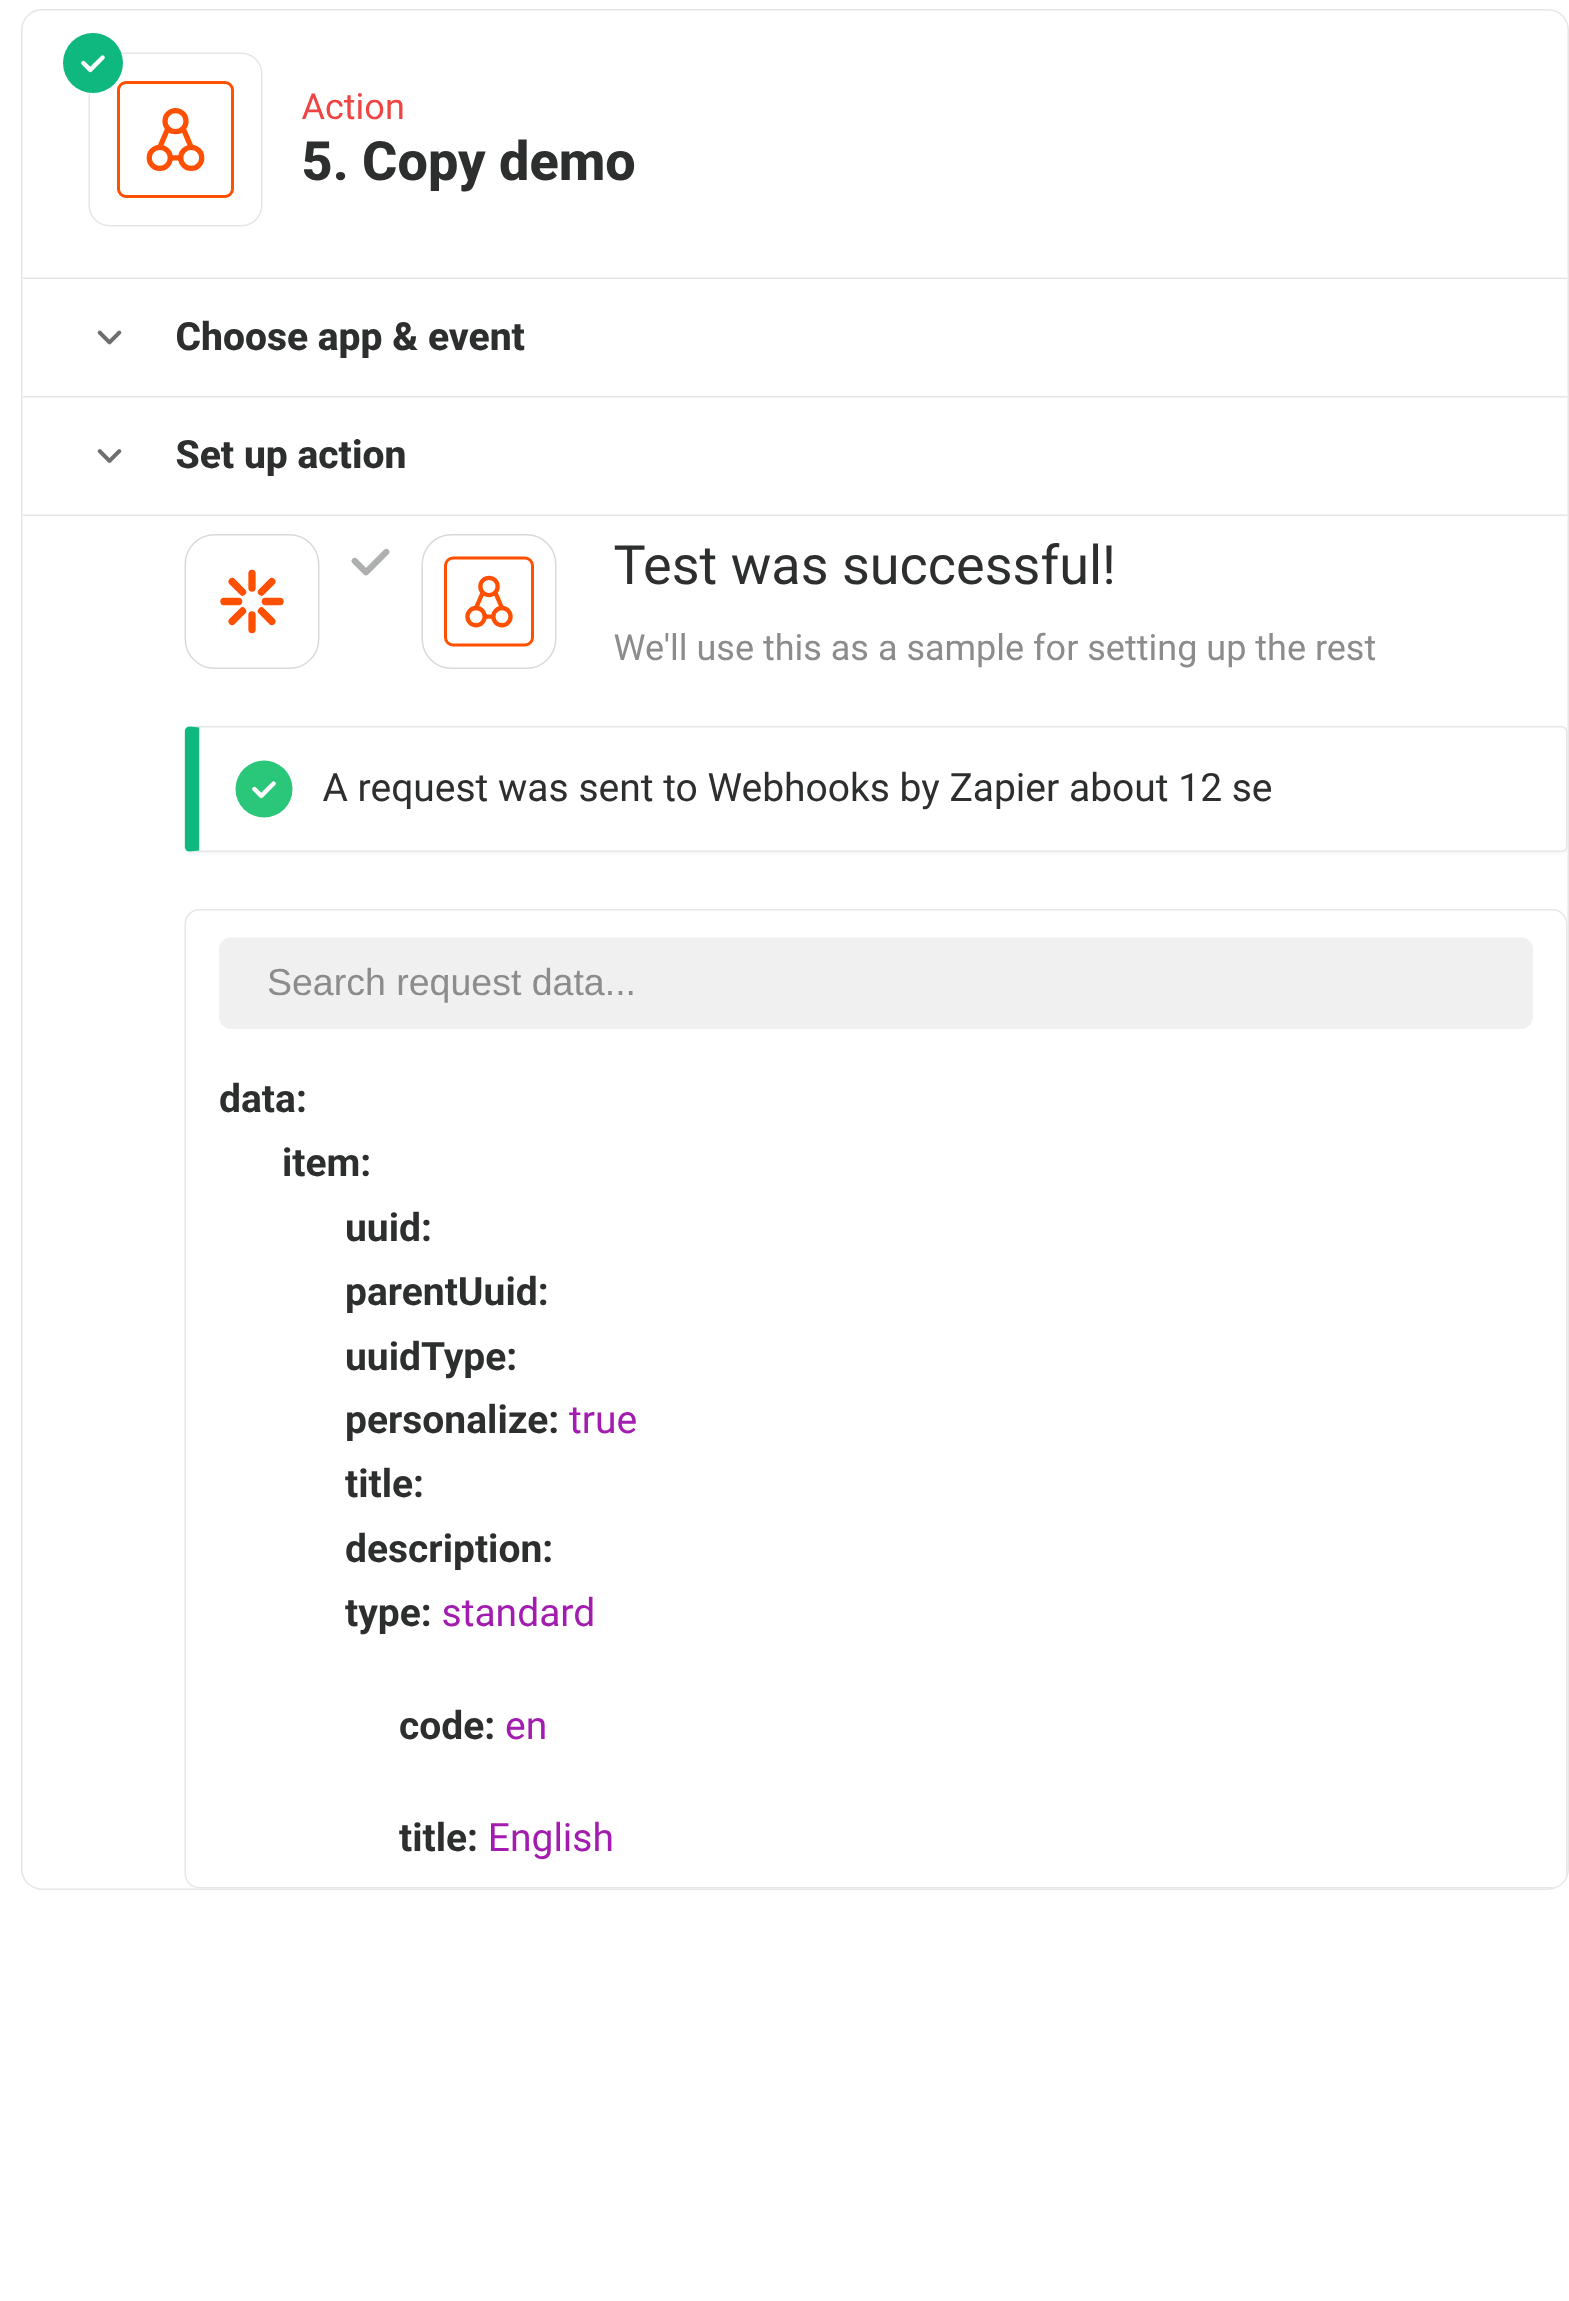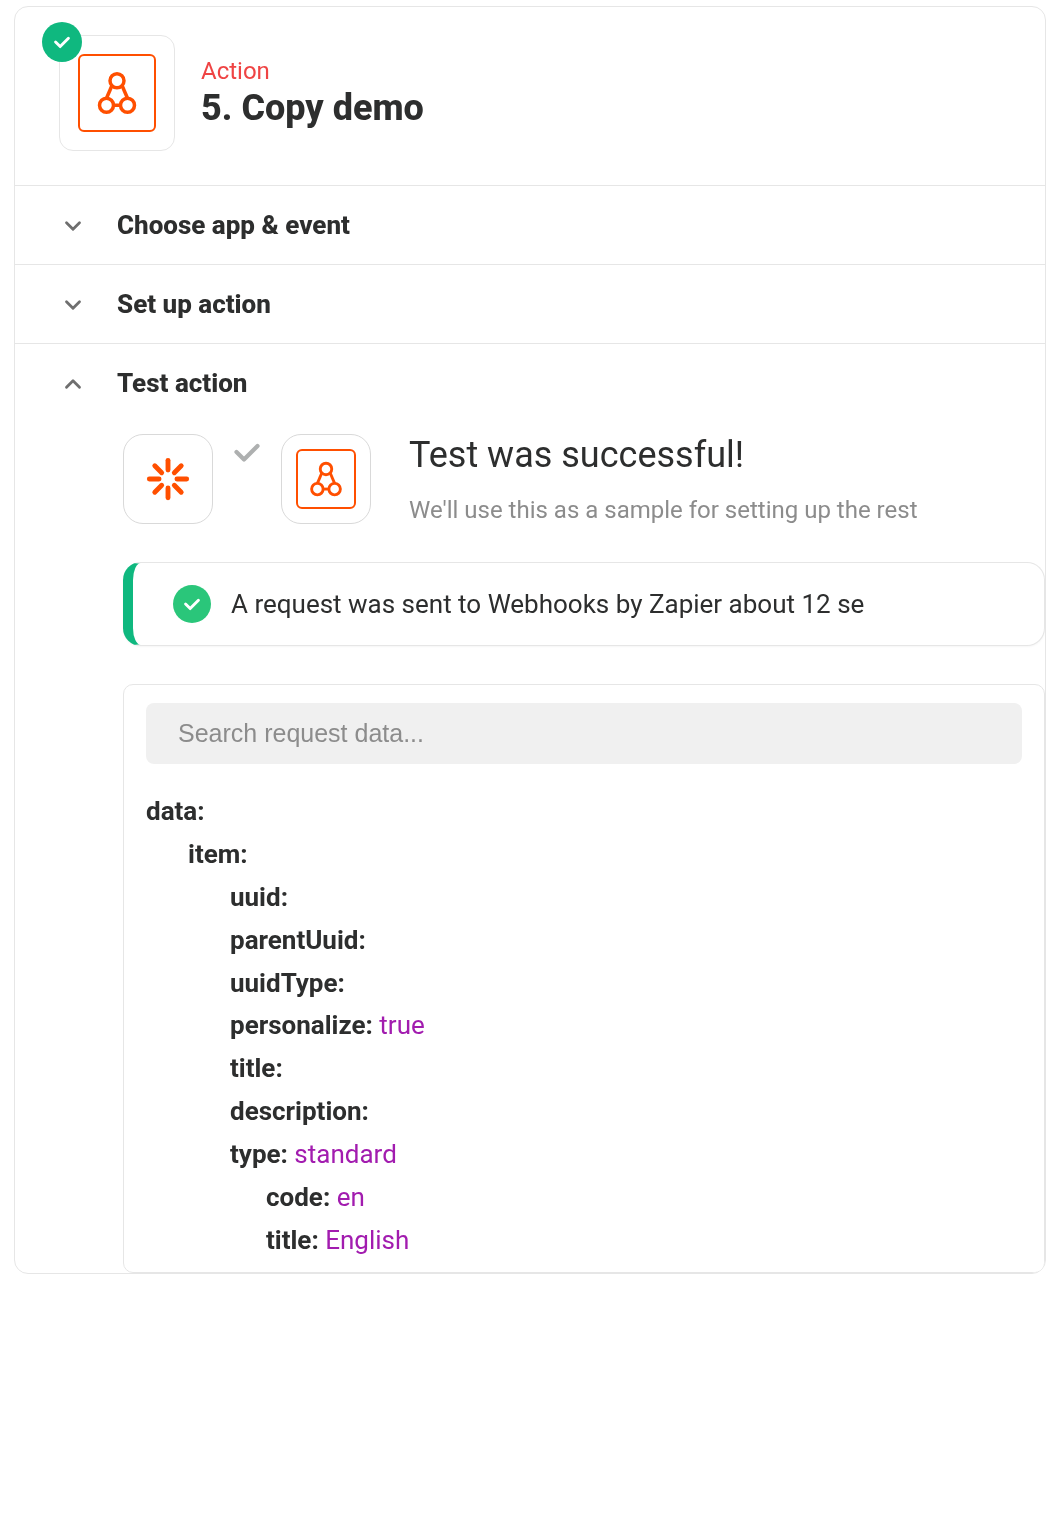--- a/index.html
+++ b/index.html
@@ -65,21 +65,21 @@
   .header-text .title {
     font-size: 36px;
     font-weight: 800;
     margin-top: 2px;
   }
   .section {
     border-top: 1px solid #e6e6e6;
   }
   .section-head {
     display: flex;
-    align-items: flex-end;
+    align-items: center;
     padding: 24px 30px 24px 44px;
     gap: 30px;
     cursor: pointer;
   }
   .section-head .chev {
     width: 28px;
     height: 28px;
     display: flex;
     align-items: center;
     justify-content: center;
@@ -129,25 +129,25 @@
   }
   .test-text .sub {
     font-size: 24px;
     color: #8c8c8c;
     margin-top: 20px;
   }
   .banner {
     margin-top: 38px;
     border: 1px solid #e6e6e6;
     border-left: 10px solid #0fb87f;
-    border-radius: 18px;
-    background: #fff;
-    display: flex;
-    align-items: center;
-    padding: 22px 40px;
+    border-radius: 4px;
+    background: #fff;
+    display: flex;
+    align-items: center;
+    padding: 22px 24px;
     gap: 20px;
     box-shadow: 0 1px 2px rgba(0,0,0,0.04);
   }
   .banner-check {
     width: 38px;height:38px;border-radius:50%;background:#2ac67a;display:flex;align-items:center;justify-content:center;
   }
   .banner-text {
     font-size: 26px;
     color: #2d2e2e;
     white-space: nowrap;
@@ -176,21 +176,21 @@
   .search-input::placeholder { color: #8c8c8c; }
   .tree {
     padding: 26px 22px 10px 22px;
     font-size: 26px;
     line-height: 1.65;
   }
   .tree .k { font-weight: 700; }
   .tree .v { font-weight: 400; color:#a21caf; }
   .ind1 { padding-left: 42px; }
   .ind2 { padding-left: 84px; }
-  .ind3 { padding-left: 120px; }
+  .ind3 { padding-left: 120px; margin-top: 32px; }
   .app-webhook-svg { width: 46px; height: 46px; }
   .app-webhook-svg-lg { width: 56px; height: 56px; }
 </style>
 </head>
 <body>
 
 <div class="card">
 
   <div class="card-header">
     <div class="icon-wrap">
@@ -232,28 +232,20 @@
       <div class="chev">
         <svg width="26" height="26" viewBox="0 0 24 24" fill="none" stroke="#6f6f6f" stroke-width="2.6" stroke-linecap="round" stroke-linejoin="round">
             <polyline points="6 9 12 15 18 9"></polyline>
           </svg>
       </div>
       <div class="section-title">Set up action</div>
     </div>
   </div>
 
   <div class="section">
-    <div class="section-head">
-      <div class="chev">
-        <svg width="26" height="26" viewBox="0 0 24 24" fill="none" stroke="#6f6f6f" stroke-width="2.6" stroke-linecap="round" stroke-linejoin="round">
-            <polyline points="6 15 12 9 18 15"></polyline>
-          </svg>
-      </div>
-      <div class="section-title">Test action</div>
-    </div>
 
     <div class="test-body">
 
       <div class="apps-row">
         <div class="app-pill">
           <svg width="52" height="52" viewBox="0 0 64 64">
             <g fill="#ff4f00">
               <rect x="29" y="6" width="6" height="18" rx="3"></rect>
               <rect x="29" y="40" width="6" height="18" rx="3"></rect>
               <rect x="6" y="29" width="18" height="6" rx="3"></rect>

